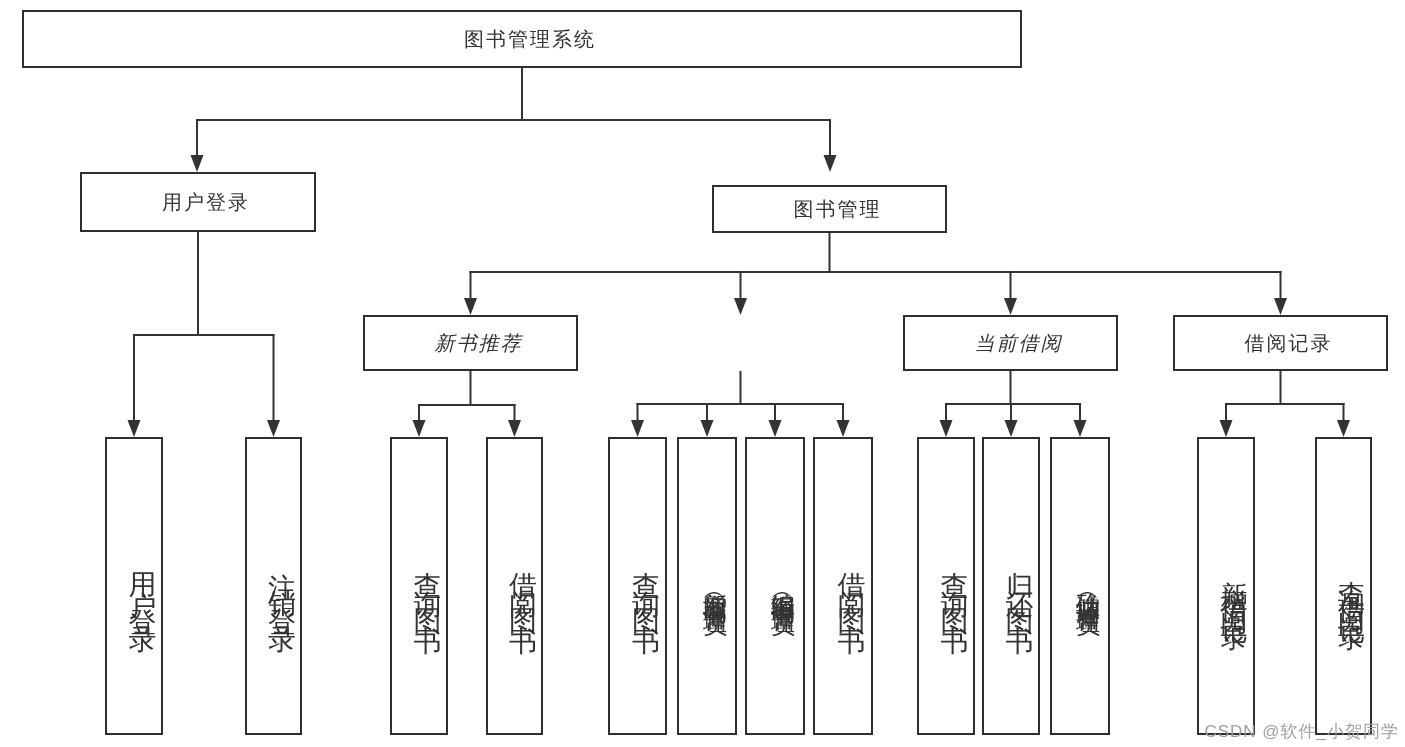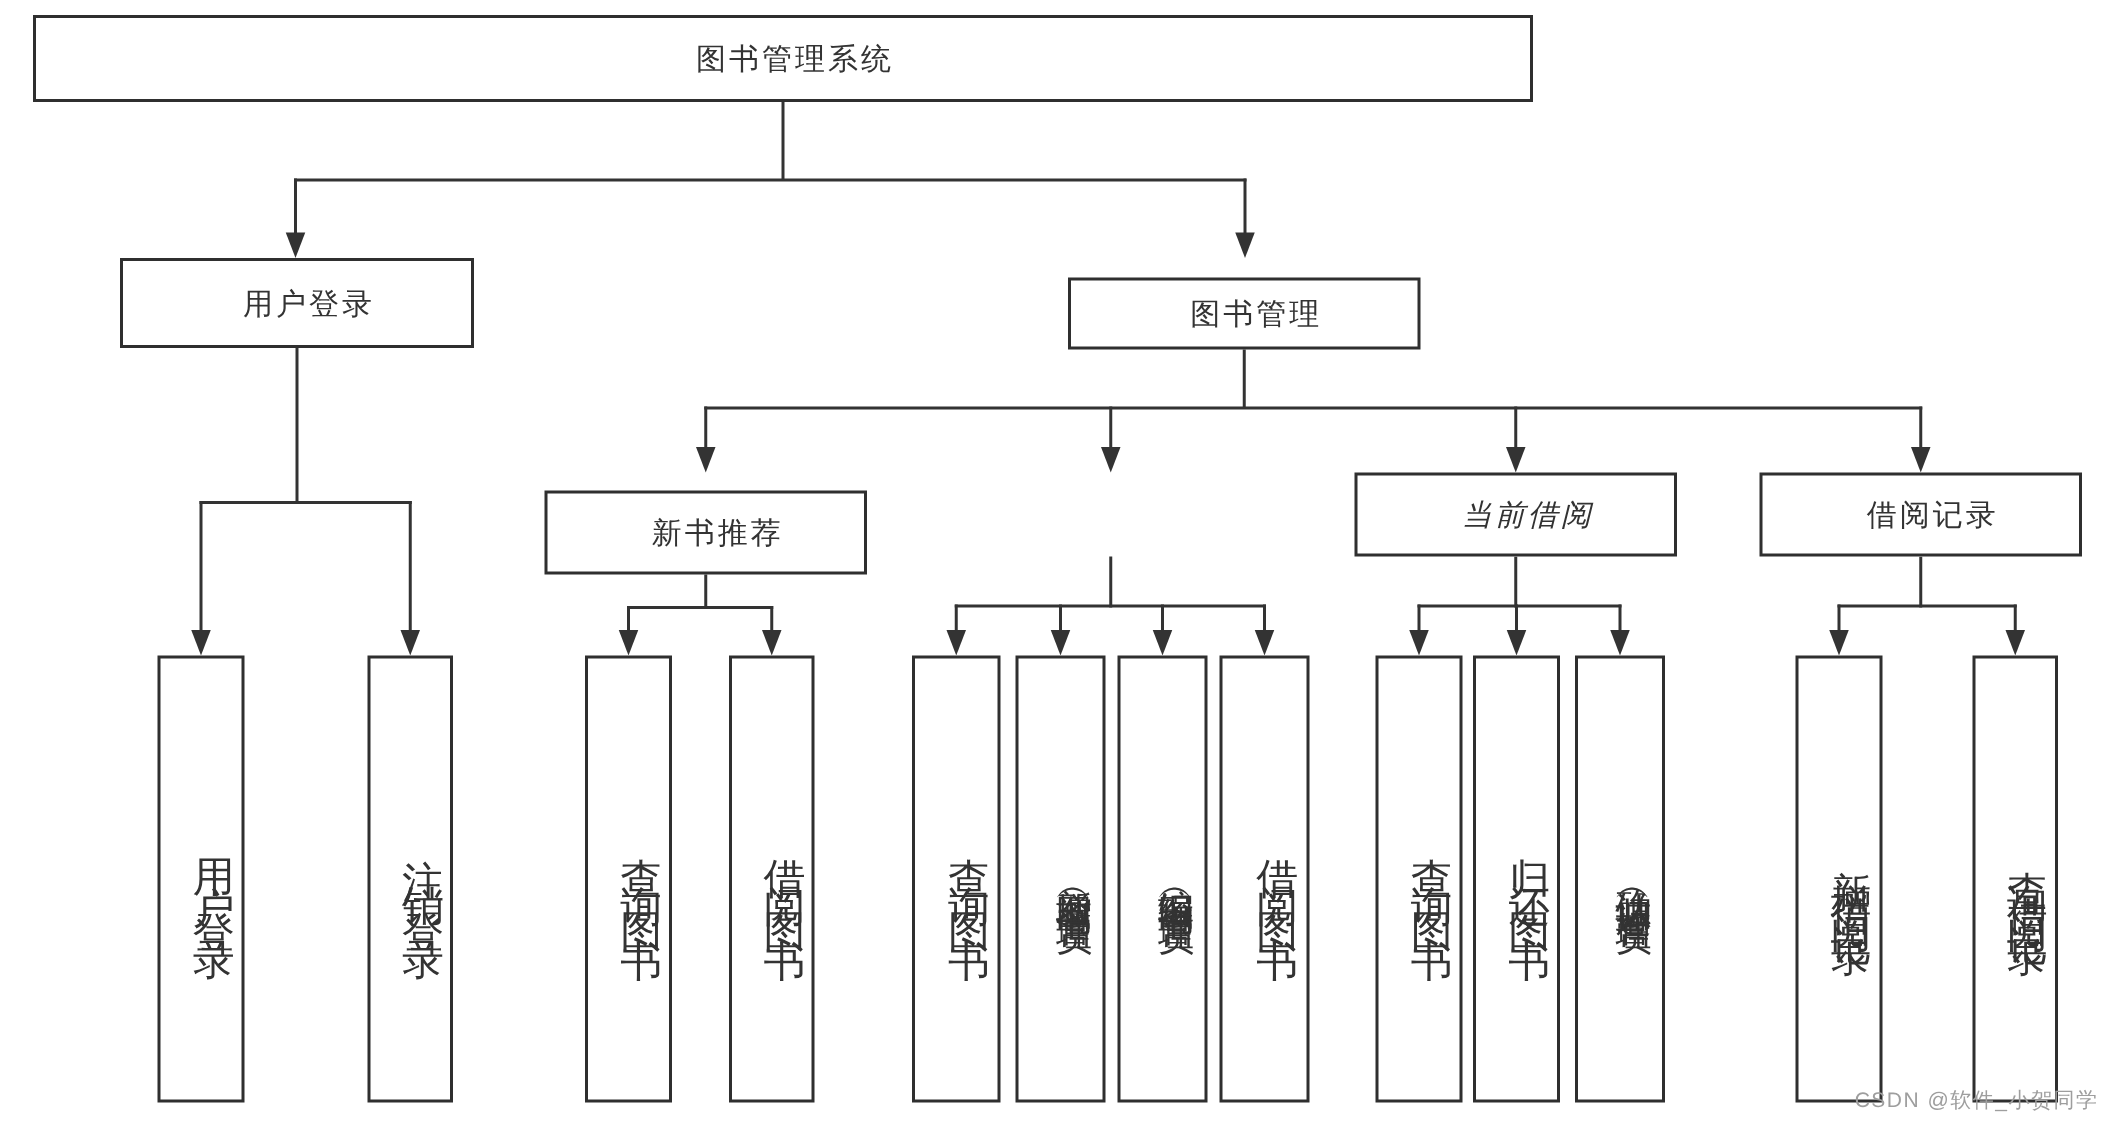--- a/index.html
+++ b/index.html
@@ -35,21 +35,21 @@
     color: #333333;
   }
   .leaf-s span { font-size: 28px; letter-spacing: 18px; }
   .leaf-m span { font-size: 27px; letter-spacing: 9px; }
   .leaf-l span { font-size: 24px; letter-spacing: 3px; }
 
   
   #box-root { left: 22px;   top: 10px;  width: 1000px; height: 58px; }
   #box-l2a  { left: 80px;   top: 172px; width: 236px;  height: 60px; }
   #box-l2b  { left: 712px;  top: 172px; width: 235px;  height: 48px; margin-top: 13px; }
-  #box-l3a  { left: 363px;  top: 327px; width: 215px;  height: 56px; }
+  #box-l3a  { left: 363px;  top: 315px; width: 215px;  height: 56px; font-style: italic; }
   #box-l3b  { left: 633px;  top: 315px; width: 215px;  height: 56px; }
   #box-l3c  { left: 903px;  top: 315px; width: 215px;  height: 56px; font-style: italic; }
   #box-l3d  { left: 1173px; top: 315px; width: 215px;  height: 56px; }
 
   .leaf { top: 437px; height: 298px; }
   #leaf-a1 { left: 105px;  width: 58px; }
   #leaf-a2 { left: 245px;  width: 57px; }
   #leaf-b1 { left: 390px;  width: 58px; }
   #leaf-b2 { left: 486px;  width: 57px; }
   #leaf-c1 { left: 608px;  width: 59px; }
@@ -59,21 +59,21 @@
   #leaf-d1 { left: 917px;  width: 58px; }
   #leaf-d2 { left: 982px;  width: 58px; }
   #leaf-d3 { left: 1050px; width: 60px; }
   #leaf-e1 { left: 1197px; width: 58px; }
   #leaf-e2 { left: 1315px; width: 57px; }
 
   #watermark {
     position: absolute;
     right: 6px;
     bottom: 4px;
-    font-size: 14px;
+    font-size: 17px;
     letter-spacing: 1px;
     color: #9e9e9e;
   }
 </style>
 </head>
 <body>
 
 <div id="stage">
 
   <svg id="connectors" viewBox="0 0 1405 747" xmlns="http://www.w3.org/2000/svg">

